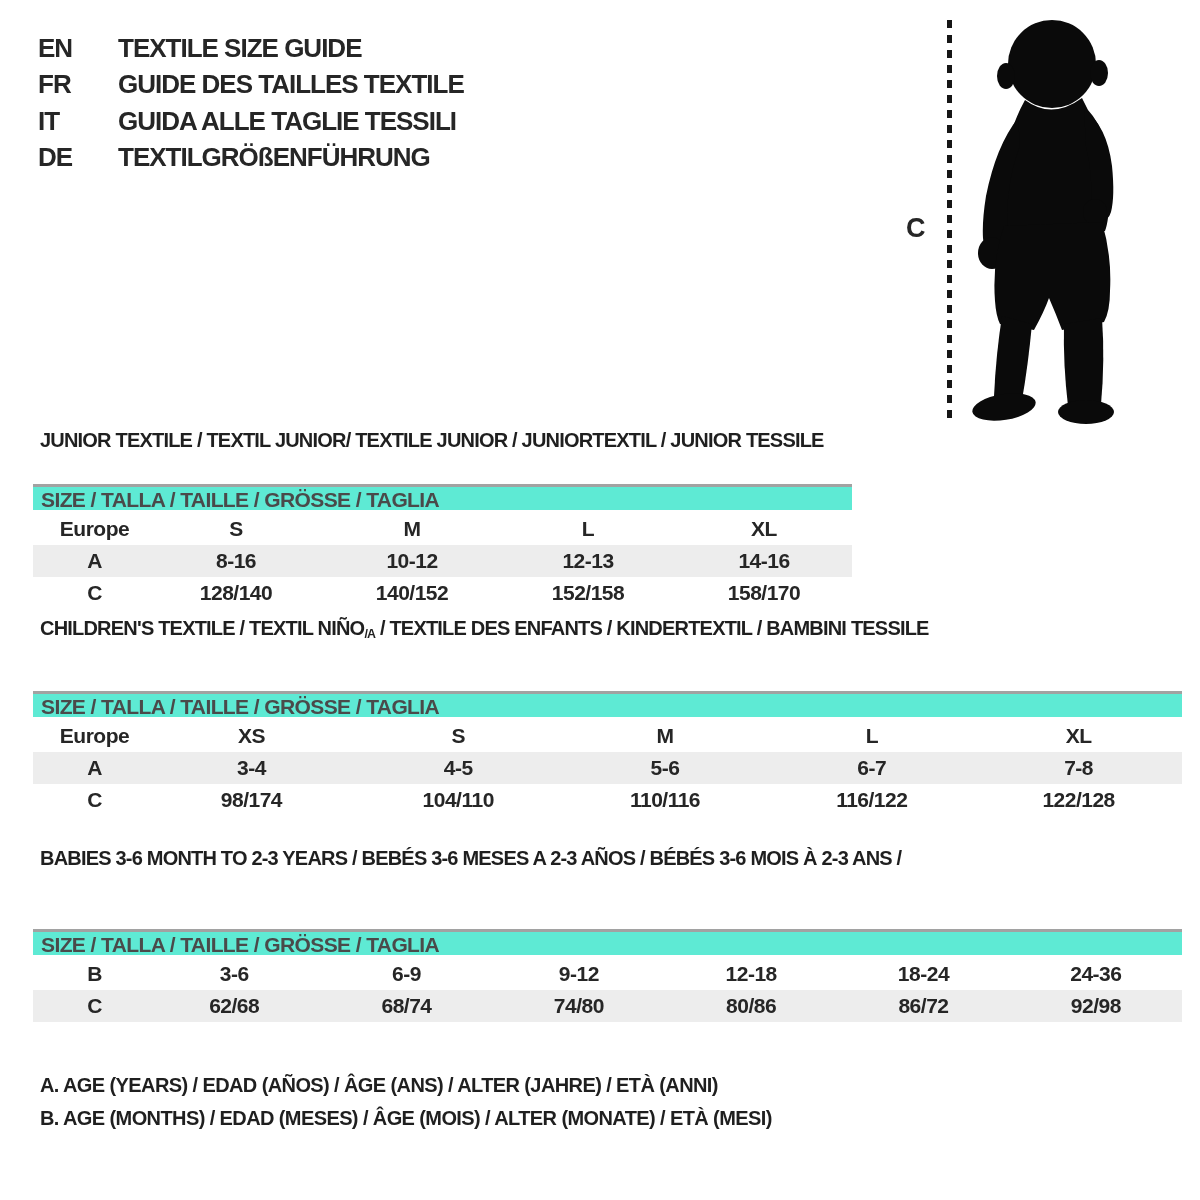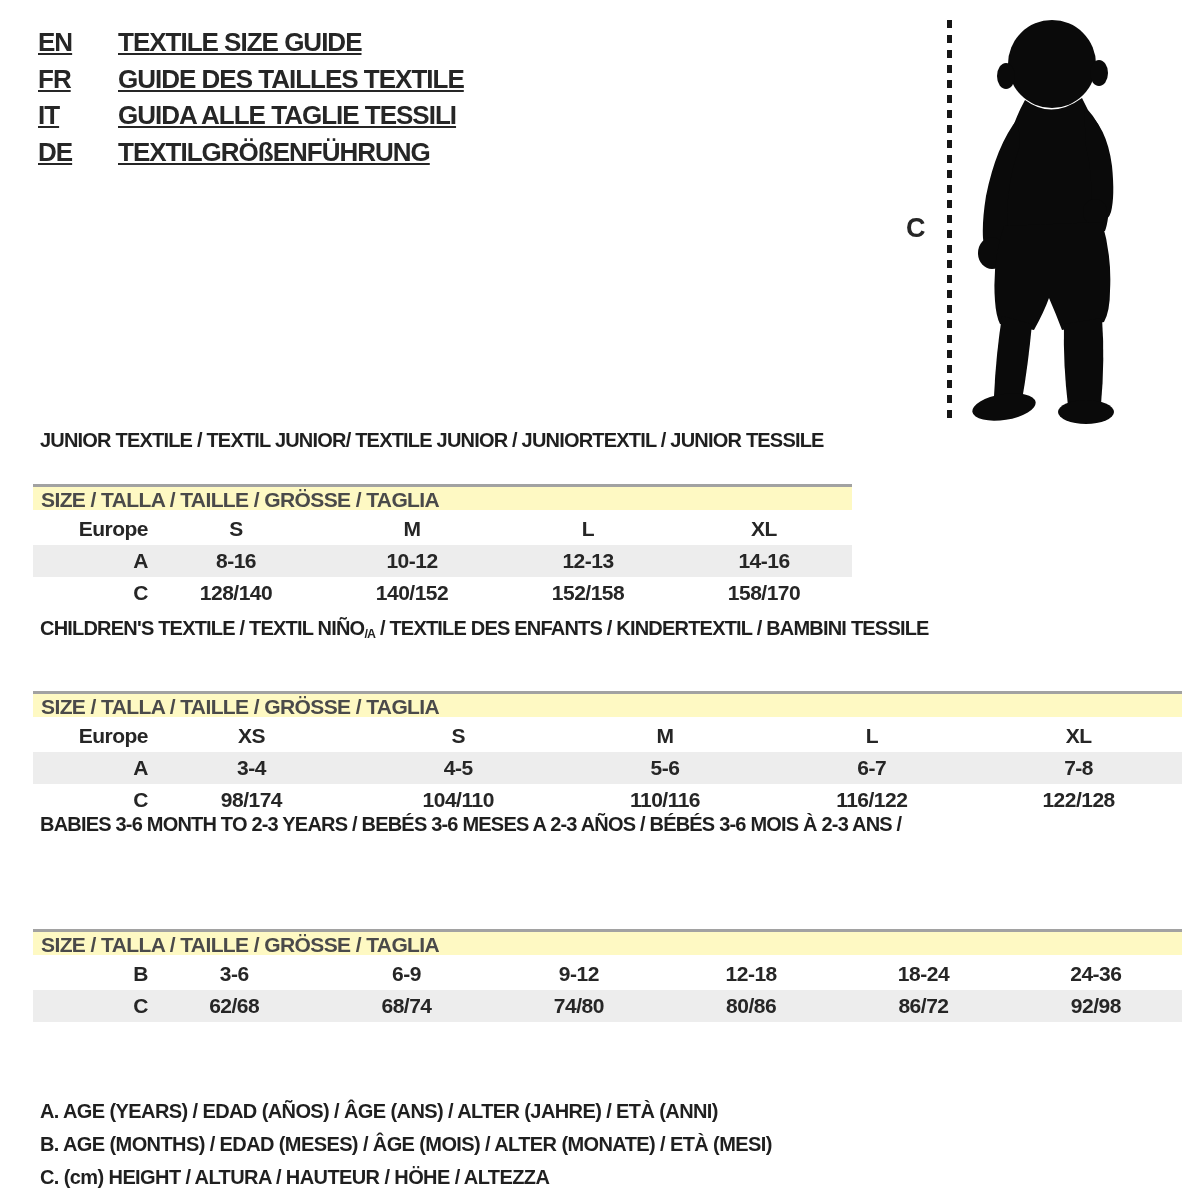--- a/index.html
+++ b/index.html
@@ -5,64 +5,64 @@
   html,body{margin:0;padding:0;}
   body{
     width:1200px;height:1200px;position:relative;overflow:hidden;
     background:#ffffff;
     font-family:"Liberation Sans","DejaVu Sans",sans-serif;
     font-weight:bold;color:#262626;
     -webkit-font-smoothing:antialiased;
   }
   
   .lang-list{position:absolute;left:38px;top:27px;}
-  .lang-row{display:flex;height:36.5px;align-items:flex-start;text-decoration:underline;}
+  .lang-row{display:flex;height:36.5px;align-items:flex-end;}
   .lang-code{width:80px;font-size:26px;letter-spacing:-1px;}
   .lang-label{font-size:26px;letter-spacing:-1px;white-space:nowrap;}
   
   .measure-line{
     position:absolute;left:947px;top:20px;width:5px;height:398px;
     background:repeating-linear-gradient(to bottom,#161616 0px,#161616 8px,transparent 8px,transparent 15px);
   }
   .measure-label{position:absolute;left:906px;top:213px;font-size:27px;}
   .figure-svg{position:absolute;left:962px;top:16px;}
   
   .section-heading{
     position:absolute;left:40px;font-size:20px;letter-spacing:-0.8px;
     line-height:33px;white-space:nowrap;color:#1f1f1f;
   }
   .sub-small{font-size:0.62em;vertical-align:-0.28em;}
   
   .size-bar{
     position:absolute;left:33px;height:26px;
-    background:#fef9c3;border-top:3px solid #a2a2a2;
+    background:#5eead4;border-top:3px solid #a2a2a2;
     color:#4a4a4a;font-size:21px;letter-spacing:-0.6px;
     line-height:26px;padding-left:8px;box-sizing:border-box;
     white-space:nowrap;
   }
   .bar-1{top:484px;width:819px;}
   .bar-2{top:691px;width:1149px;}
   .bar-3{top:929px;width:1149px;}
   
   table.size-table{
     position:absolute;left:33px;border-collapse:collapse;table-layout:fixed;
   }
   .t1{top:513px;width:819px;}
   .t2{top:720px;width:1149px;}
   .t3{top:958px;width:1149px;}
   table.size-table tr{height:32px;}
   table.size-table td{
     padding:0;font-size:21px;letter-spacing:-0.5px;text-align:center;
     vertical-align:middle;color:#262626;white-space:nowrap;
   }
-  table.size-table td.lbl{text-align:right;padding-left:8px;margin-top:20px;}
+  table.size-table td.lbl{text-align:center;padding-left:8px;margin-top:20px;}
   table.size-table col.c-label{width:115px;}
   tr.alt td{background:#ededed;}
   
-  .legend{position:absolute;left:40px;top:1095px;}
+  .legend{position:absolute;left:40px;top:1069px;}
   .legend-line{font-size:20px;letter-spacing:-0.6px;line-height:33px;white-space:nowrap;color:#1f1f1f;}
 </style>
 </head>
 <body>
 
 <div class="lang-list">
   <div class="lang-row">
     <span class="lang-code">EN</span>
     <span class="lang-label">TEXTILE SIZE GUIDE</span>
   </div>
@@ -167,21 +167,21 @@
     <td class="lbl">C</td>
     <td>98/174</td>
     <td>104/110</td>
     <td>110/116</td>
     <td>116/122</td>
     <td>122/128</td>
   </tr>
 </tbody>
   </table>
 
-<div class="section-heading" style="top:808px">
+<div class="section-heading" style="top:842px">
   <div>BABIES 3-6 MONTH TO 2-3 YEARS / BEBÉS 3-6 MESES A 2-3 AÑOS / BÉBÉS 3-6 MOIS À 2-3 ANS /</div>
 </div>
 <div class="size-bar bar-3">SIZE / TALLA / TAILLE / GRÖSSE / TAGLIA</div>
 <table class="size-table t3">
   <colgroup>
       <col class="c-label">
       <col>
       <col>
       <col>
       <col>
@@ -206,14 +206,13 @@
     <td>80/86</td>
     <td>86/72</td>
     <td>92/98</td>
   </tr>
 </tbody>
   </table>
 
 <div class="legend">
   <div class="legend-line">A. AGE (YEARS) / EDAD (AÑOS) / ÂGE (ANS) / ALTER (JAHRE) / ETÀ (ANNI)</div>
   <div class="legend-line">B. AGE (MONTHS) / EDAD (MESES) / ÂGE (MOIS) / ALTER (MONATE) / ETÀ (MESI)</div>
-  <div class="legend-line">C. (cm) HEIGHT / ALTURA / HAUTEUR / HÖHE / ALTEZZA</div>
 </div>
 
 </body></html>

